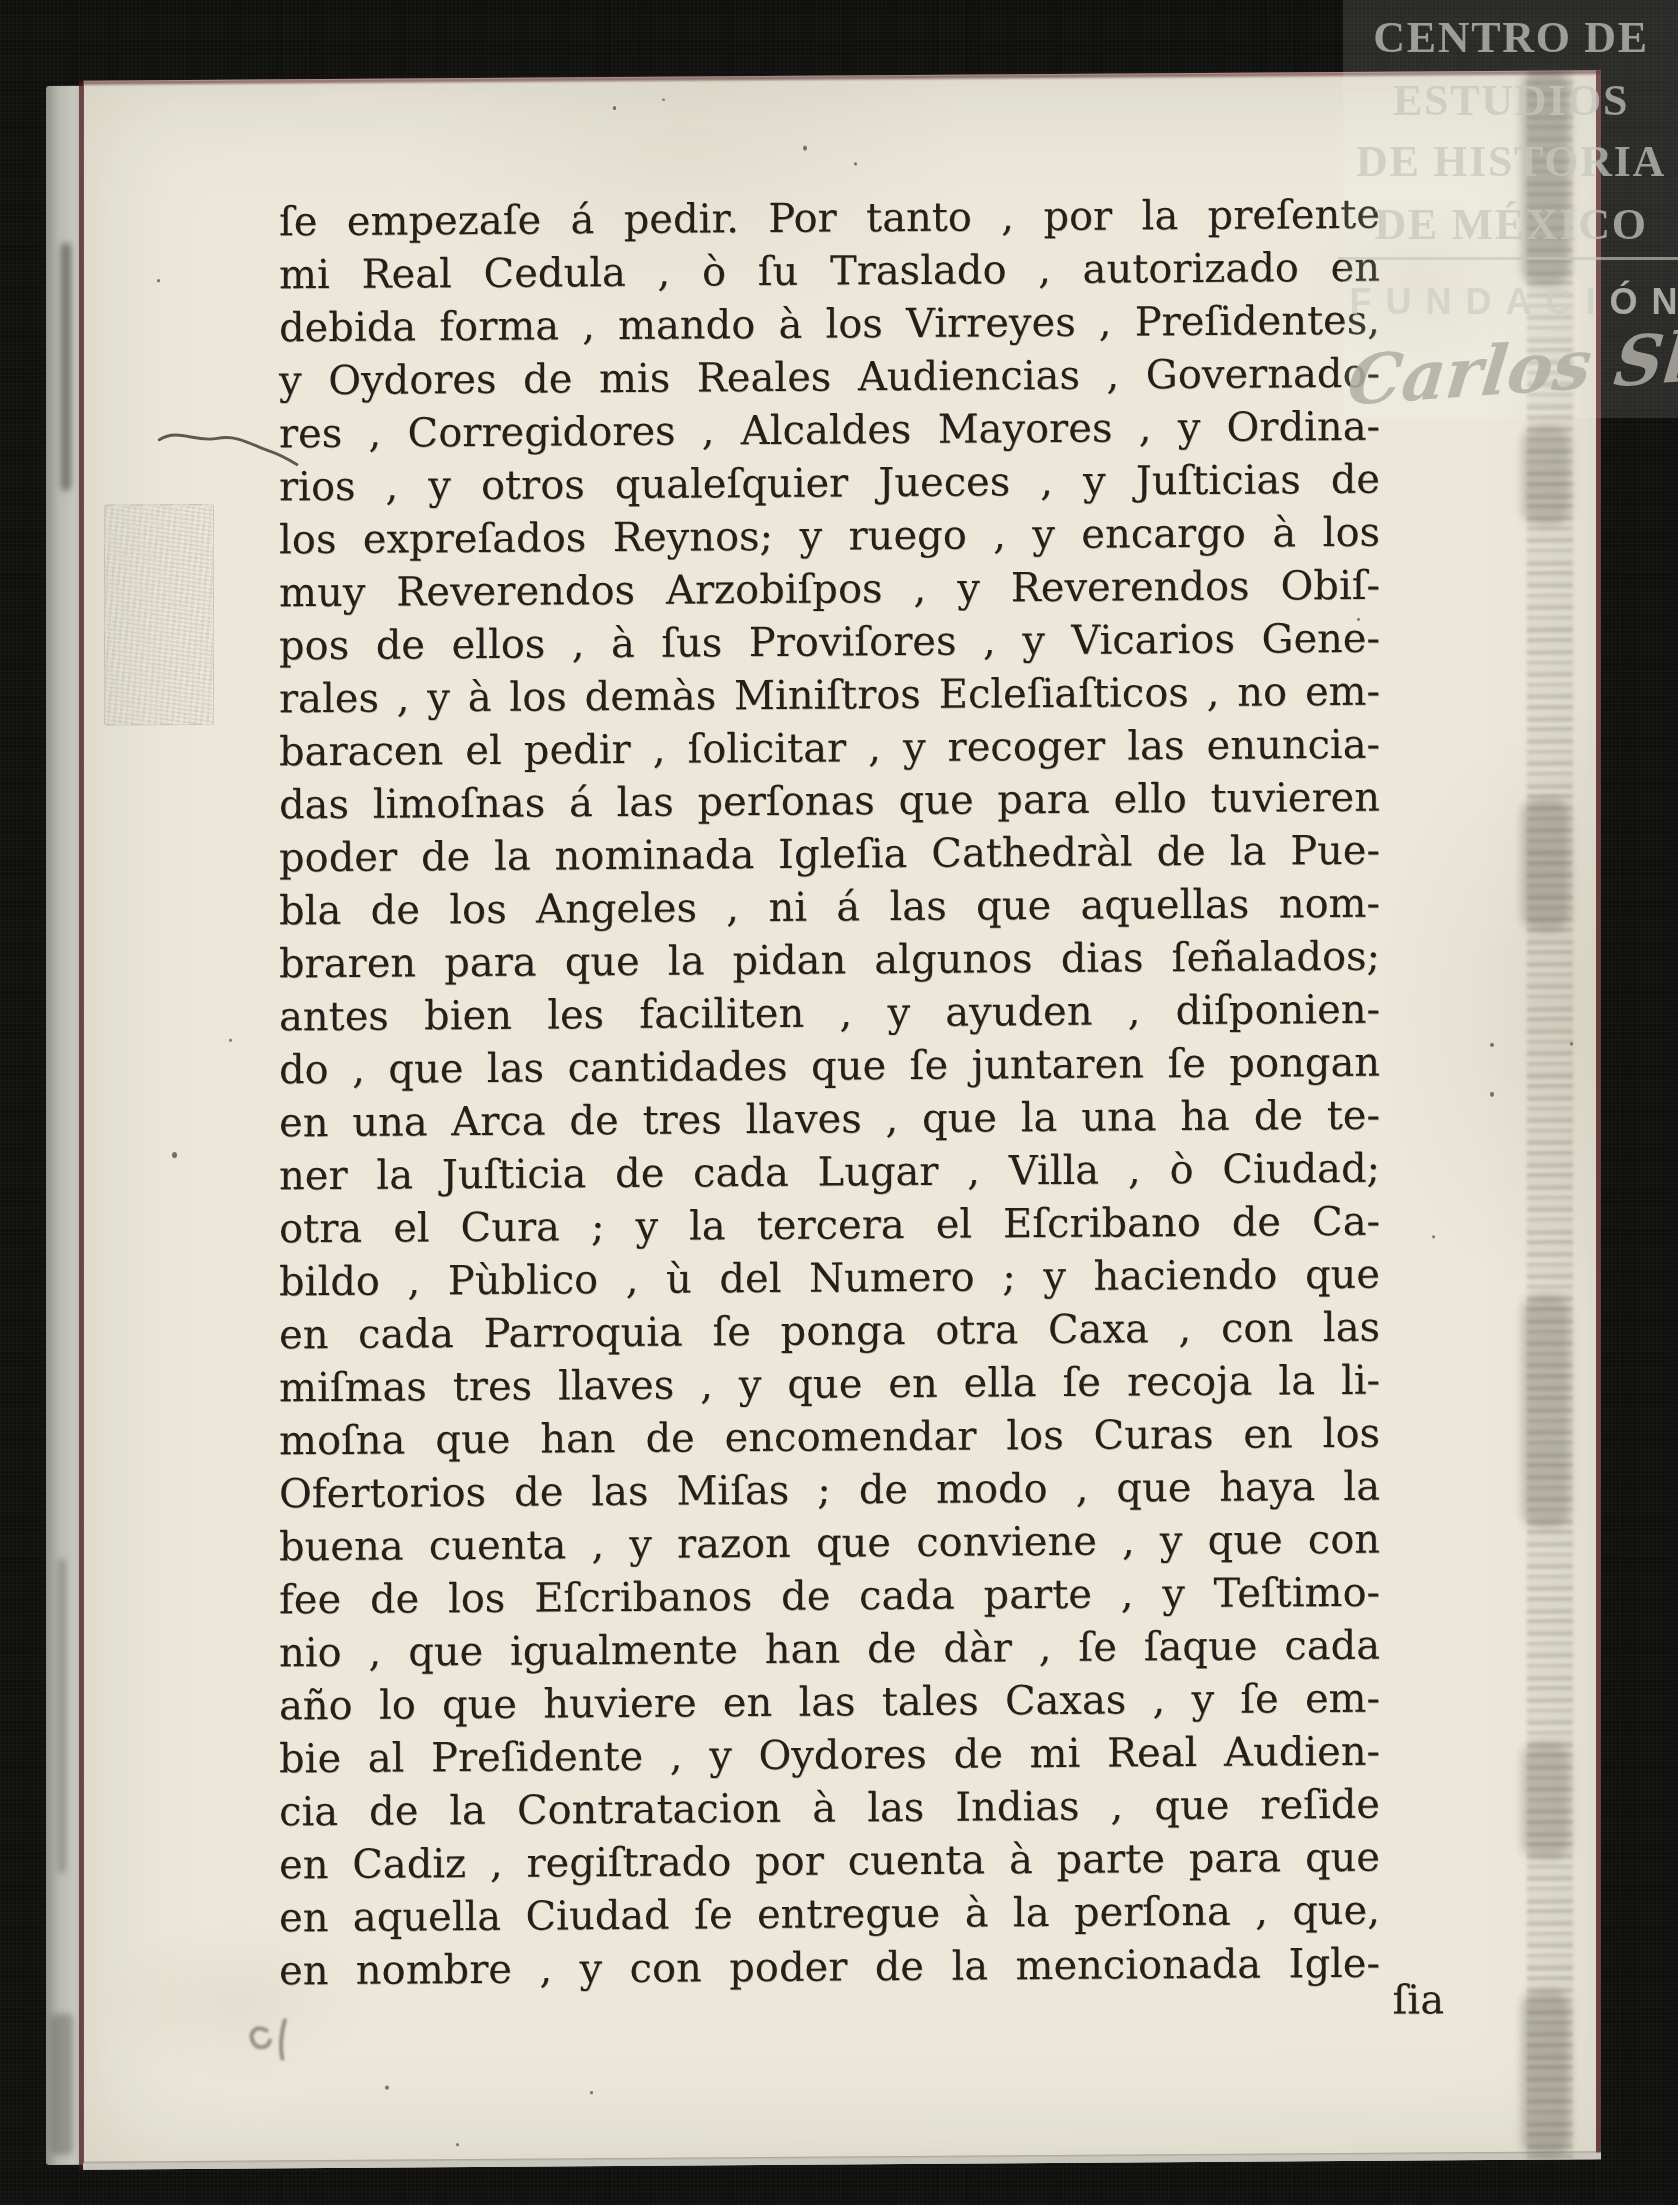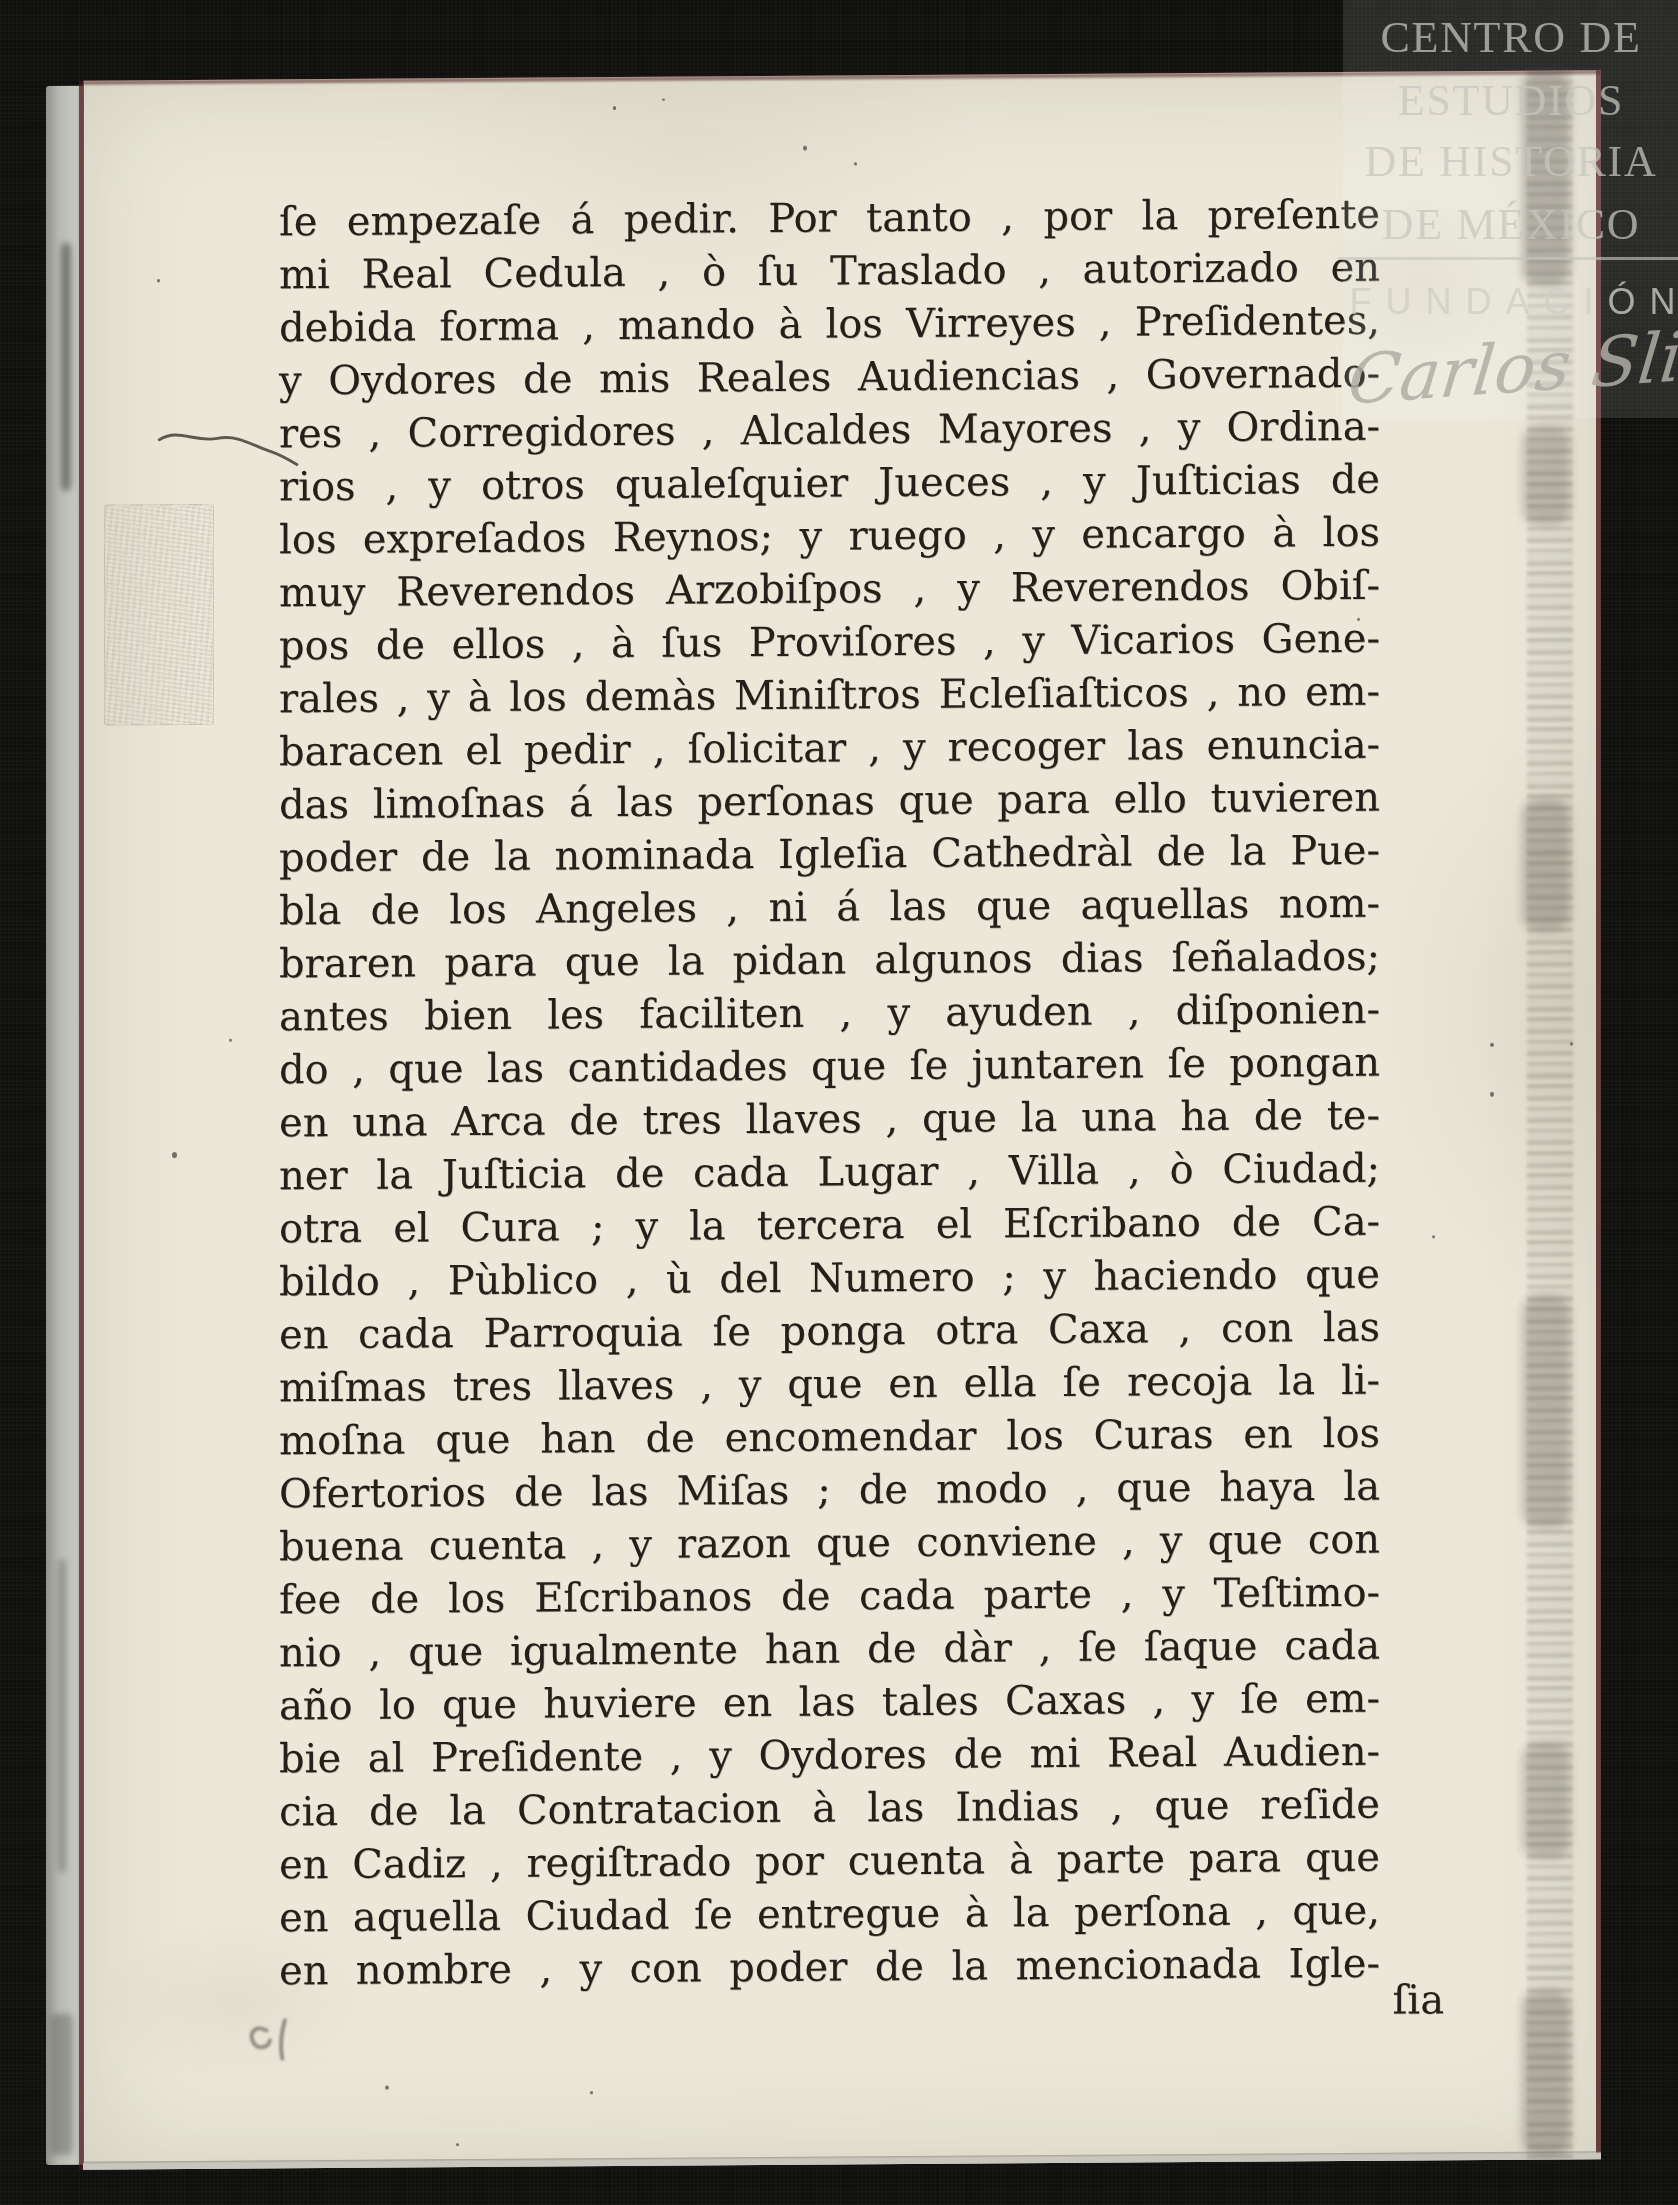--- a/index.html
+++ b/index.html
@@ -68,21 +68,21 @@
                repeating-linear-gradient(94deg, rgba(90,85,70,0.08) 0 2.5px, transparent 2.5px 5.8px);
     border:0.8px solid rgba(90,85,70,0.16); filter:blur(0.5px); opacity:.85; border-radius:3.3px;
   }
   .speck{position:absolute;background:rgba(42,36,28,0.62);border-radius:50%;filter:blur(0.3px);}
   .squiggle-svg{position:absolute;left:73px;top:346px;}
   .faint-mark-svg{position:absolute;left:162px;top:1936px;filter:blur(0.8px);}
   
   .watermark{
     position:absolute;left:1343px;top:0;width:336px;height:418px;
     background:rgba(255,255,255,0.115);
-    text-align:center;z-index:5;
+    text-align:center;z-index:5;font-weight:bold;
   }
   .wm-line{
     position:absolute;left:-58px;width:452px;
     font-family:"Liberation Serif","DejaVu Serif",serif;
     font-size:44px;letter-spacing:1.7px;color:rgba(198,198,190,0.74);
   }
   .wm-rule{position:absolute;left:-5px;top:257px;width:341px;height:2.5px;background:rgba(198,198,190,0.66);}
   .wm-foundation{
     position:absolute;left:6.6px;top:281px;width:348px;
     font-family:"Liberation Sans","DejaVu Sans",sans-serif;

